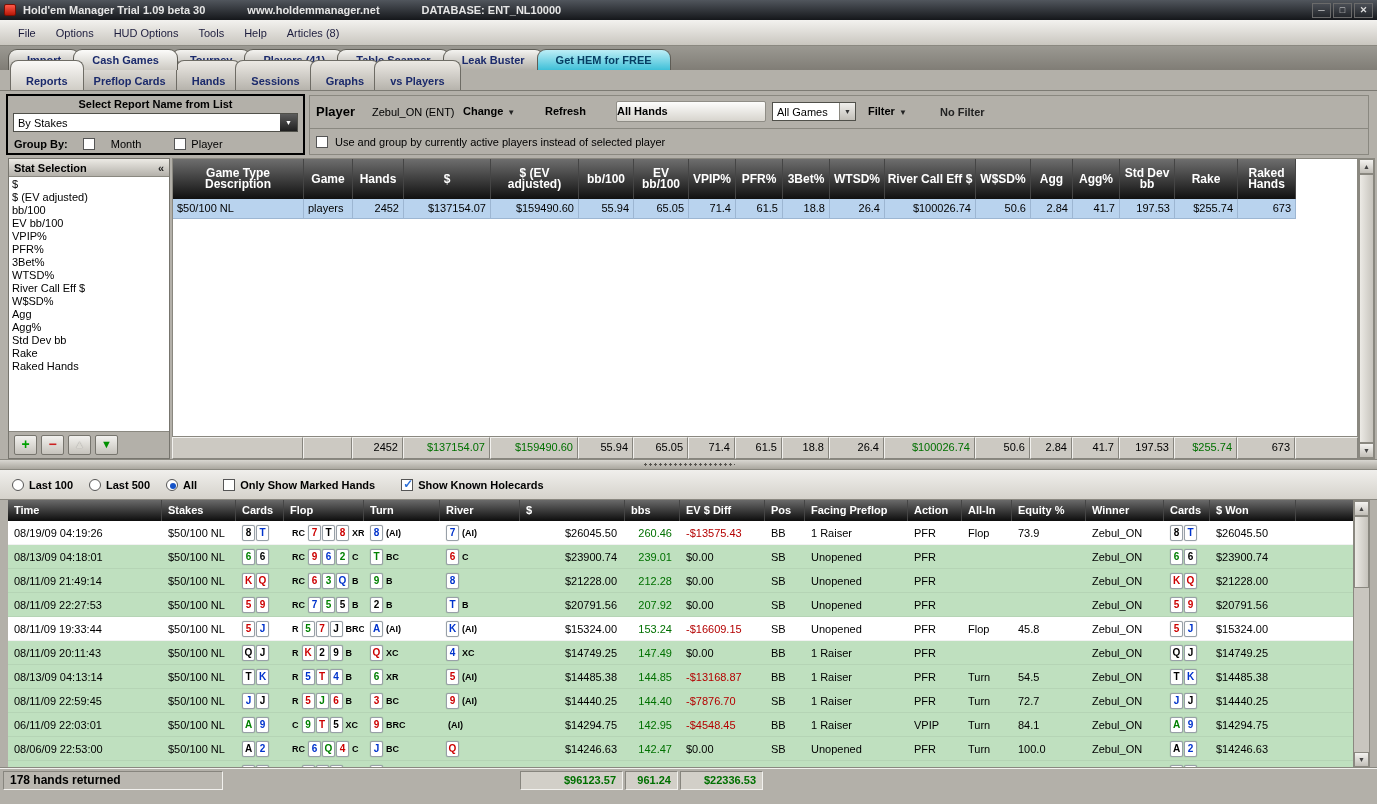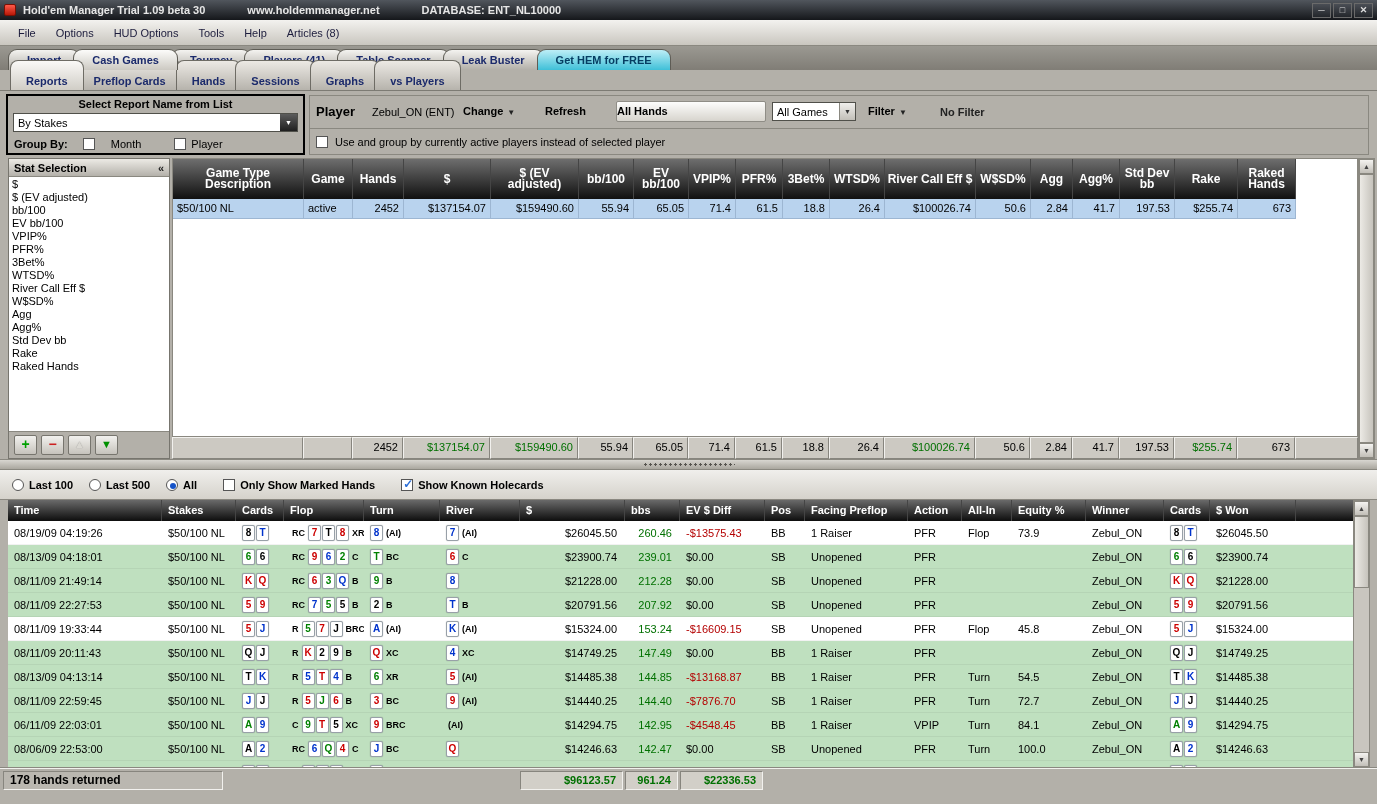--- a/index.html
+++ b/index.html
@@ -281,21 +281,21 @@
       <div class="rt-hcell" style="width: 55px;">W$SD%</div>
       <div class="rt-hcell" style="width: 42px;">Agg</div>
       <div class="rt-hcell" style="width: 47px;">Agg%</div>
       <div class="rt-hcell" style="width: 55px;">Std Dev bb</div>
       <div class="rt-hcell" style="width: 63px;">Rake</div>
       <div class="rt-hcell" style="width: 58px;">Raked Hands</div>
     </div>
   <div id="rtBody">
       <div class="rt-row">
         <div class="rt-cell" style="width: 131px;">$50/100 NL</div>
-        <div class="rt-cell" style="width: 49px;">active</div>
+        <div class="rt-cell" style="width: 49px;">players</div>
         <div class="rt-cell num" style="width: 51px;">2452</div>
         <div class="rt-cell num" style="width: 87px;">$137154.07</div>
         <div class="rt-cell num" style="width: 88px;">$159490.60</div>
         <div class="rt-cell num" style="width: 55px;">55.94</div>
         <div class="rt-cell num" style="width: 55px;">65.05</div>
         <div class="rt-cell num" style="width: 47px;">71.4</div>
         <div class="rt-cell num" style="width: 47px;">61.5</div>
         <div class="rt-cell num" style="width: 47px;">18.8</div>
         <div class="rt-cell num" style="width: 55px;">26.4</div>
         <div class="rt-cell num" style="width: 91px;">$100026.74</div>

